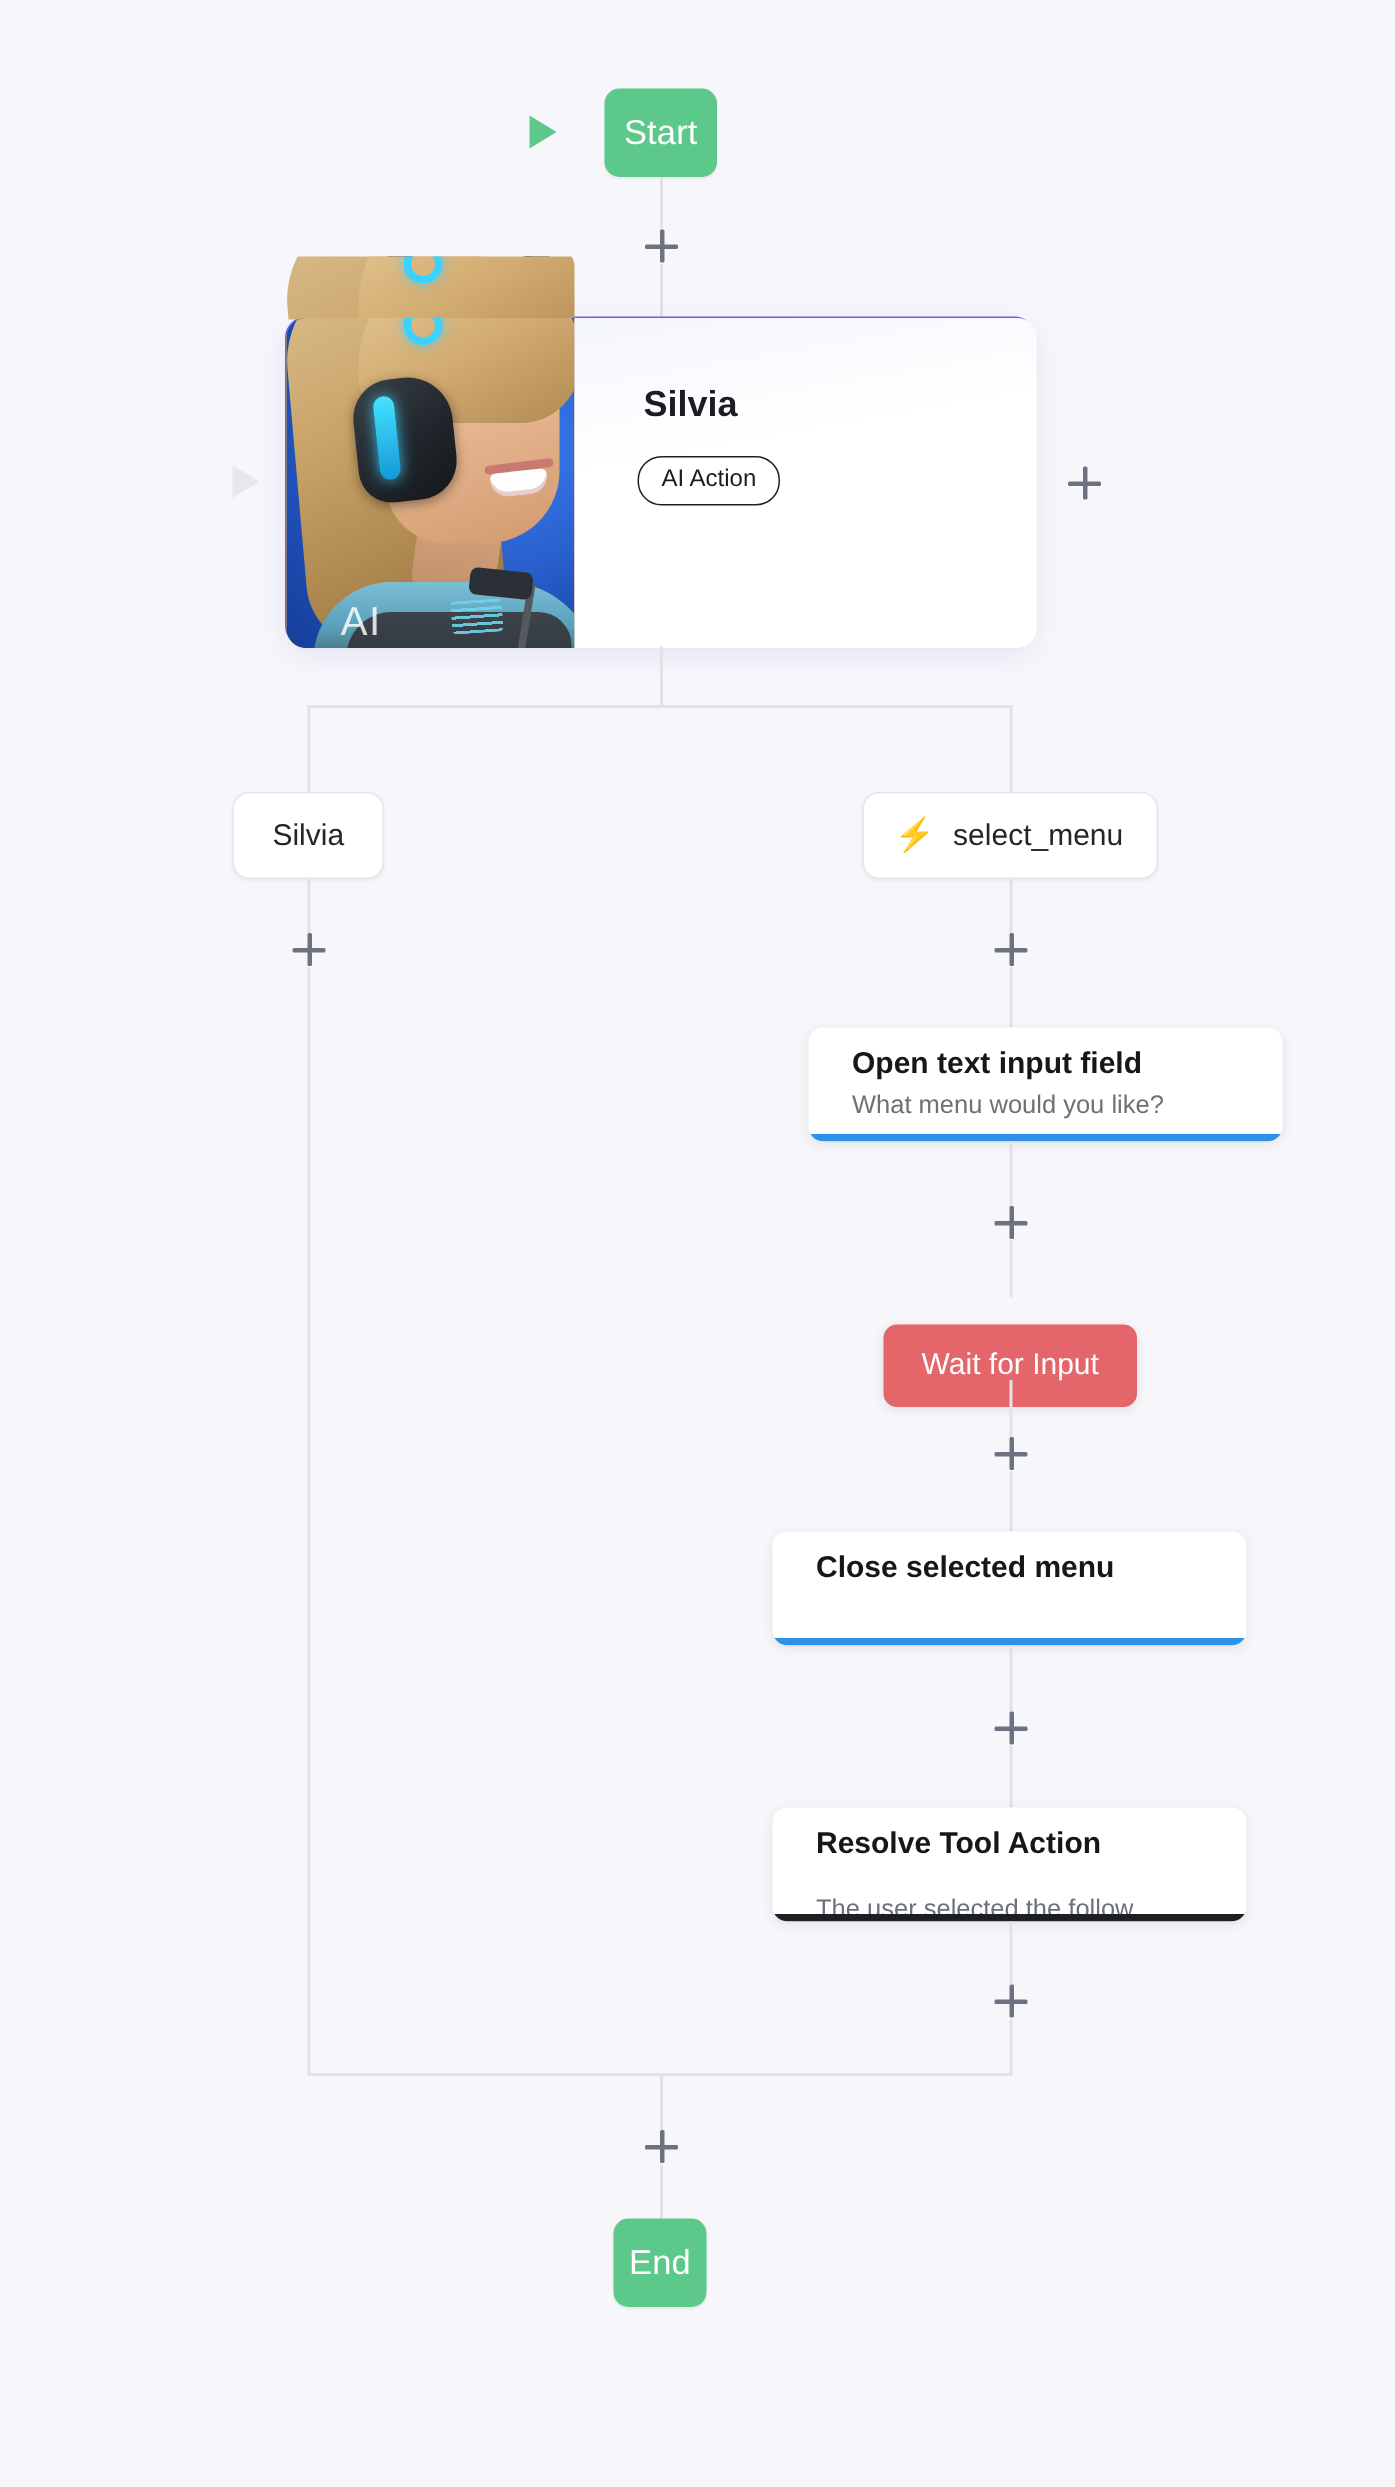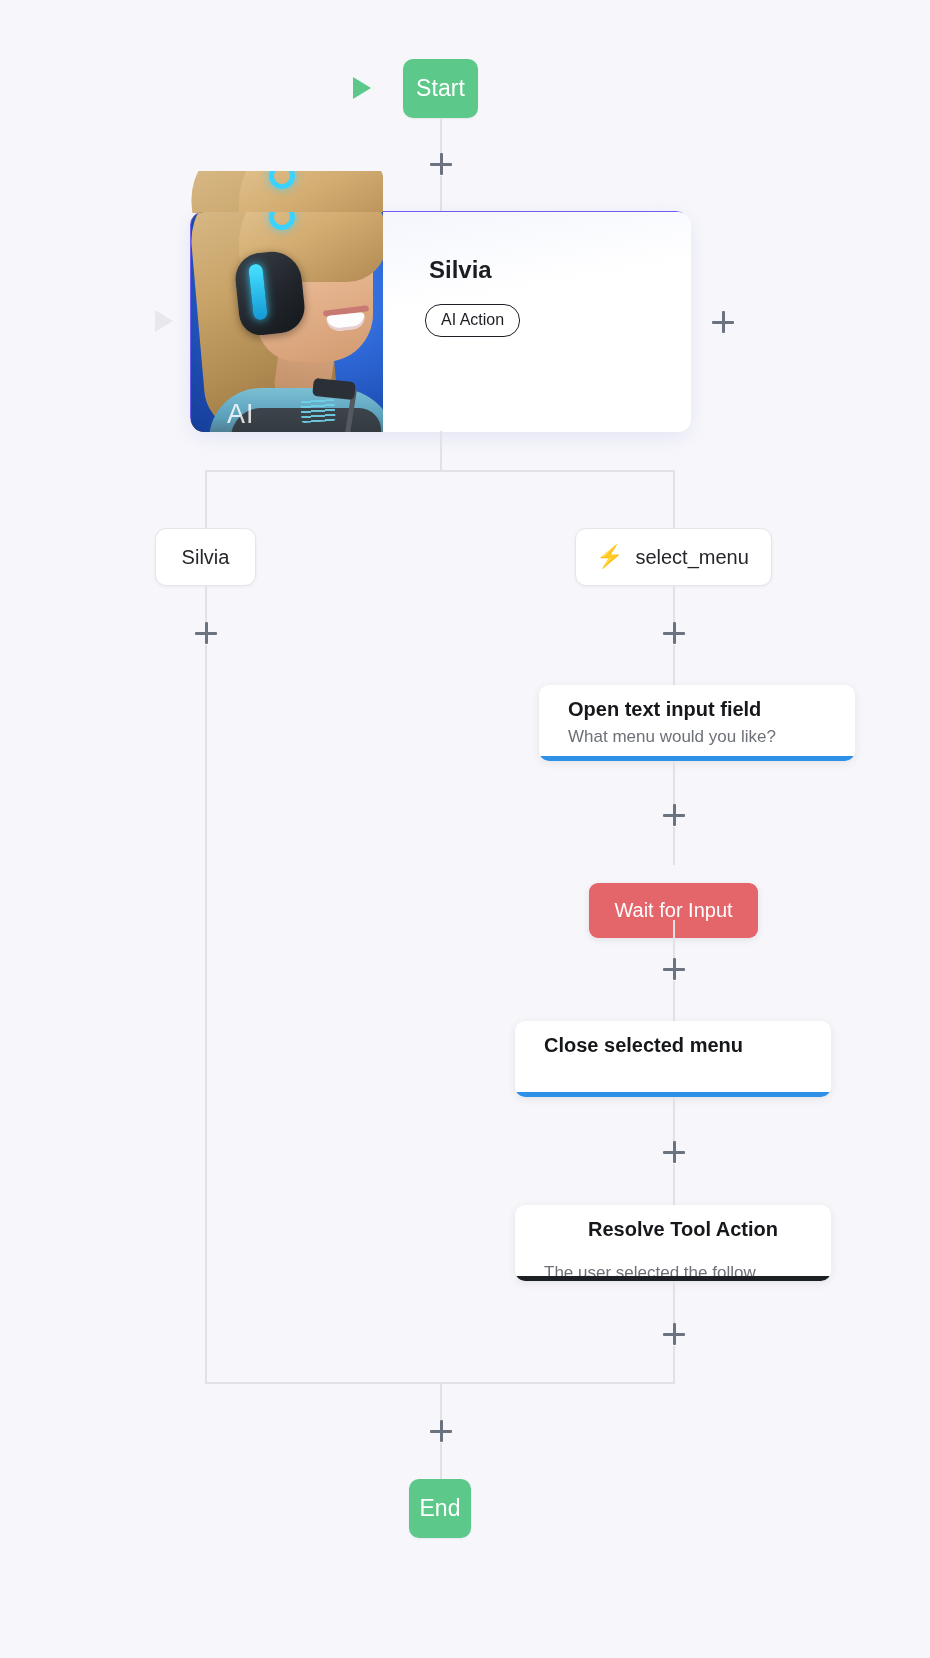--- a/index.html
+++ b/index.html
@@ -470,21 +470,21 @@
     <div class="s-title" style="top:13px;">Close selected menu</div>
     <div class="s-sub" style="top:42px;"></div>
     <div class="s-rule" style="background:#2f90e8;"></div>
   </div>
 
   <div class="edge v" style="left:673px; top:1097px; height:44px;"></div>
   <div class="plus" style="left:663px; top:1141px;"></div>
   <div class="edge v" style="left:673px; top:1164px; height:41px;"></div>
 
   <div class="step" style="left:515px; top:1205px; width:316px; height:76px;">
-    <div class="s-title" style="top:13px;margin-left:44px;">Resolve Tool Action</div>
+    <div class="s-title" style="top:13px;">Resolve Tool Action</div>
     <div class="s-sub" style="top:58px;">The user selected the follow...</div>
     <div class="s-rule" style="background:#1c1f24;"></div>
   </div>
 
   <div class="edge v" style="left:673px; top:1281px; height:42px;"></div>
   <div class="plus" style="left:663px; top:1323px;"></div>
   <div class="edge v" style="left:673px; top:1346px; height:37px;"></div>
 
   <div class="edge h" style="left:205px; top:1382px; width:470px;"></div>
   <div class="edge v" style="left:440px; top:1382px; height:38px;"></div>

